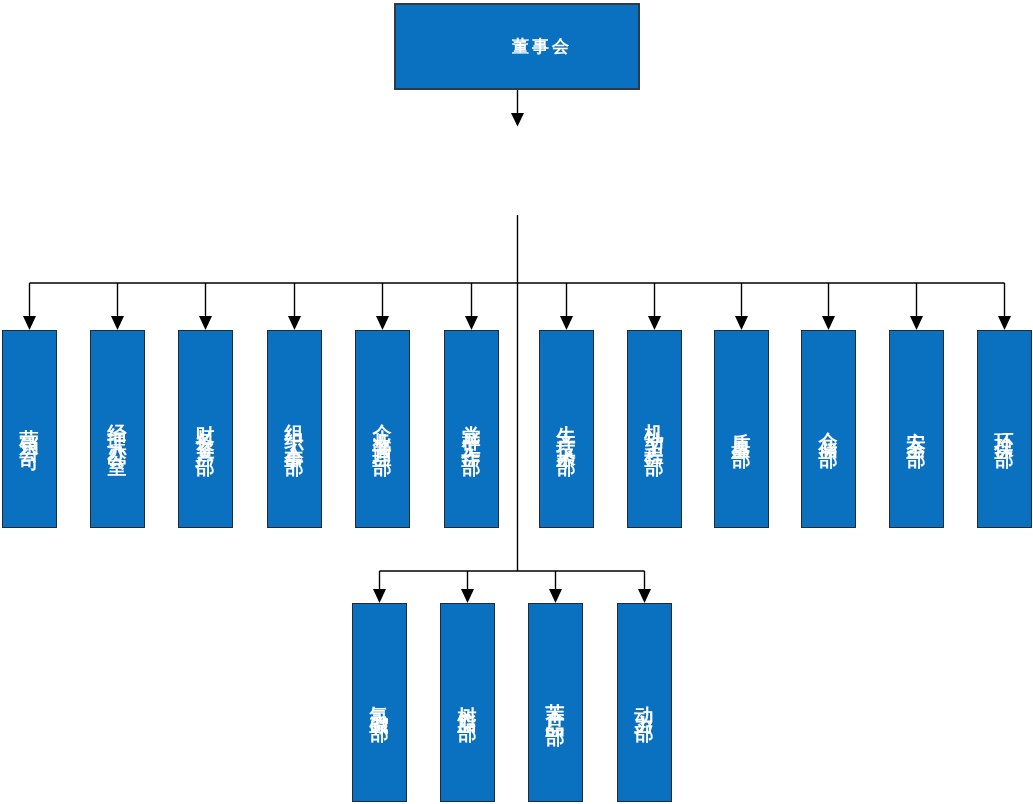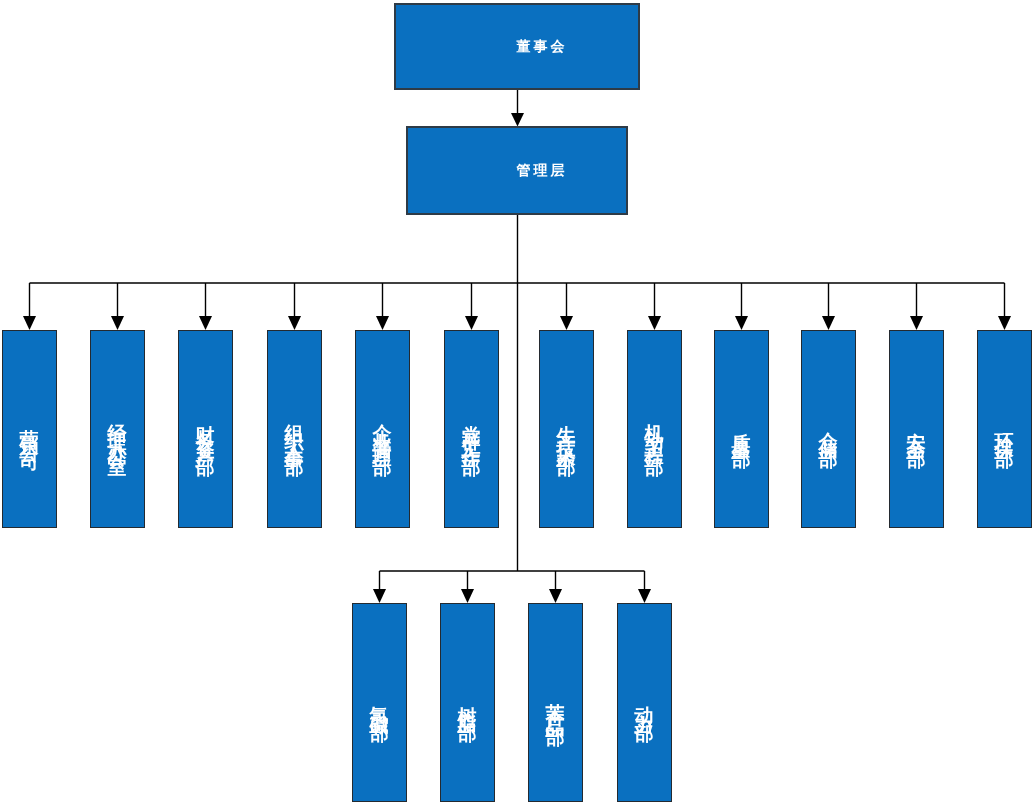--- a/index.html
+++ b/index.html
@@ -33,21 +33,21 @@
     color: #ffffff;
   }
   .node.big {
     border: 2px solid #2e3b47;
   }
   .node.small {
     border: 1.5px solid #242a30;
   }
   .hlabel {
     font-weight: bold;
-    font-size: 14px;
+    font-size: 17px;
     letter-spacing: 3px;
     text-indent: 3px;
     white-space: nowrap;
     color: #ffffff;
     margin-left: 47px;
   }
   .vlabel {
     writing-mode: vertical-rl;
     text-orientation: upright;
     font-weight: bold;
@@ -113,23 +113,20 @@
       <polygon points="461,589 474,589 467.5,603"></polygon>
       <polygon points="549,589 562,589 555.5,603"></polygon>
       <polygon points="638,589 651,589 644.5,603"></polygon>
     </g>
   </svg>
 
   <div class="node big board">
     <span class="hlabel">董事会</span>
   </div>
 
-  <div class="node big mgmt">
-    <span class="hlabel">管理层</span>
-  </div>
 
   <div class="node small dept" style="left:2px">
     <span class="vlabel">营销公司</span>
   </div>
   <div class="node small dept" style="left:90px">
     <span class="vlabel">经理办公室</span>
   </div>
   <div class="node small dept" style="left:178px">
     <span class="vlabel">财务资产部</span>
   </div>

